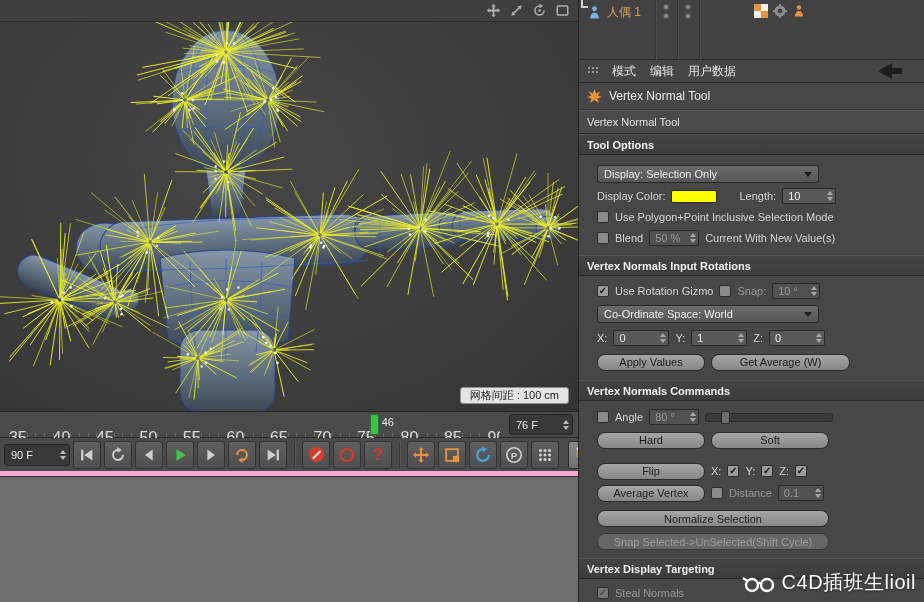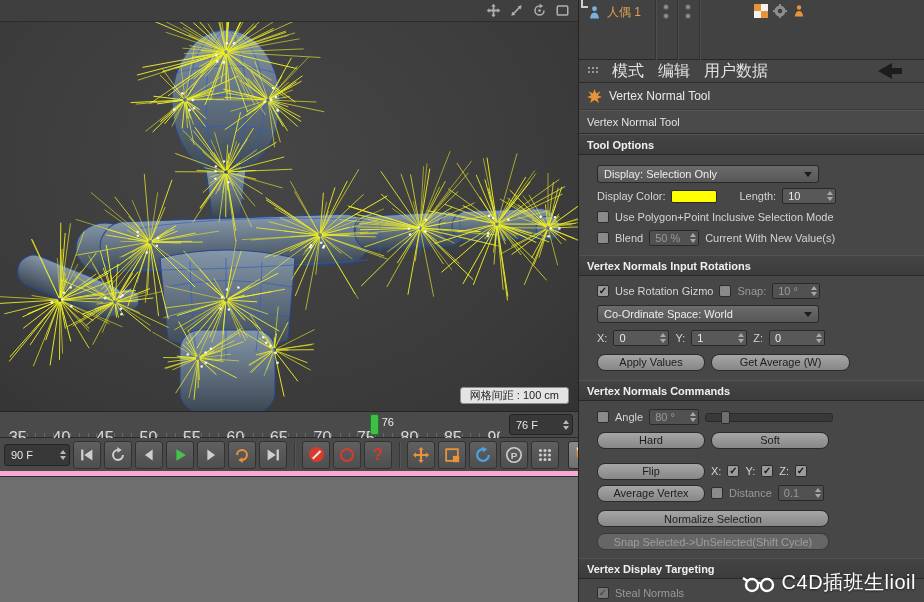--- a/index.html
+++ b/index.html
@@ -83,21 +83,21 @@
   .om-div{position:absolute;top:0;width:1px;height:60px;background:#333;box-shadow:1px 0 0 #4e4e4e;}
   .om-dots{display:flex;flex-direction:column;gap:3px;align-items:center;width:18px;}
   .om-dot{width:6px;height:6px;border-radius:50%;background:#8f8f8f;border:1px solid #555;}
   .om-tags{position:absolute;right:118px;top:4px;display:flex;gap:5px;align-items:center;}
   .tree-elbow{position:absolute;left:2px;top:0;width:7px;height:8px;border-left:2px solid #cfcfcf;border-bottom:2px solid #cfcfcf;}
 
   .menu-row{
     height:23px;background:#454545;border-bottom:1px solid #2c2c2c;
     display:flex;align-items:center;gap:14px;padding-left:8px;position:relative;
   }
-  .menu-item{color:#e2e2e2;font-size:16px;}
+  .menu-item{color:#e2e2e2;font-size:12px;}
   .grip{width:11px;height:10px;
     background:
       radial-gradient(circle at 2px 2px,#9a9a9a 1.2px,transparent 1.3px),
       radial-gradient(circle at 6px 2px,#9a9a9a 1.2px,transparent 1.3px),
       radial-gradient(circle at 10px 2px,#9a9a9a 1.2px,transparent 1.3px),
       radial-gradient(circle at 2px 6px,#9a9a9a 1.2px,transparent 1.3px),
       radial-gradient(circle at 6px 6px,#9a9a9a 1.2px,transparent 1.3px),
       radial-gradient(circle at 10px 6px,#9a9a9a 1.2px,transparent 1.3px);
   }
   .hist-arrow{position:absolute;right:22px;top:3px;display:flex;align-items:center;}
@@ -1003,21 +1003,21 @@
         <span class="num" style="left: 148.5px;">50</span>
         <span class="num" style="left: 192px;">55</span>
         <span class="num" style="left: 235.5px;">60</span>
         <span class="num" style="left: 279px;">65</span>
         <span class="num" style="left: 322.5px;">70</span>
         <span class="num" style="left: 366px;">75</span>
         <span class="num" style="left: 409.5px;">80</span>
         <span class="num" style="left: 453px;">85</span>
         <span class="num" style="left: 496.5px;">90</span>
         <span class="cursor" style="left: 370.2px; background: rgb(62, 192, 70);"></span>
-        <span class="cursor-label" style="left: 381.7px;">76</span>
+        <span class="cursor-label" style="left: 381.7px;">46</span>
       </div>
     <div class="framefield">
       <span>76 F</span>
       <span class="spins">
           <span class="sp-up"></span>
           <span class="sp-dn"></span>
         </span>
     </div>
   </div>
 

